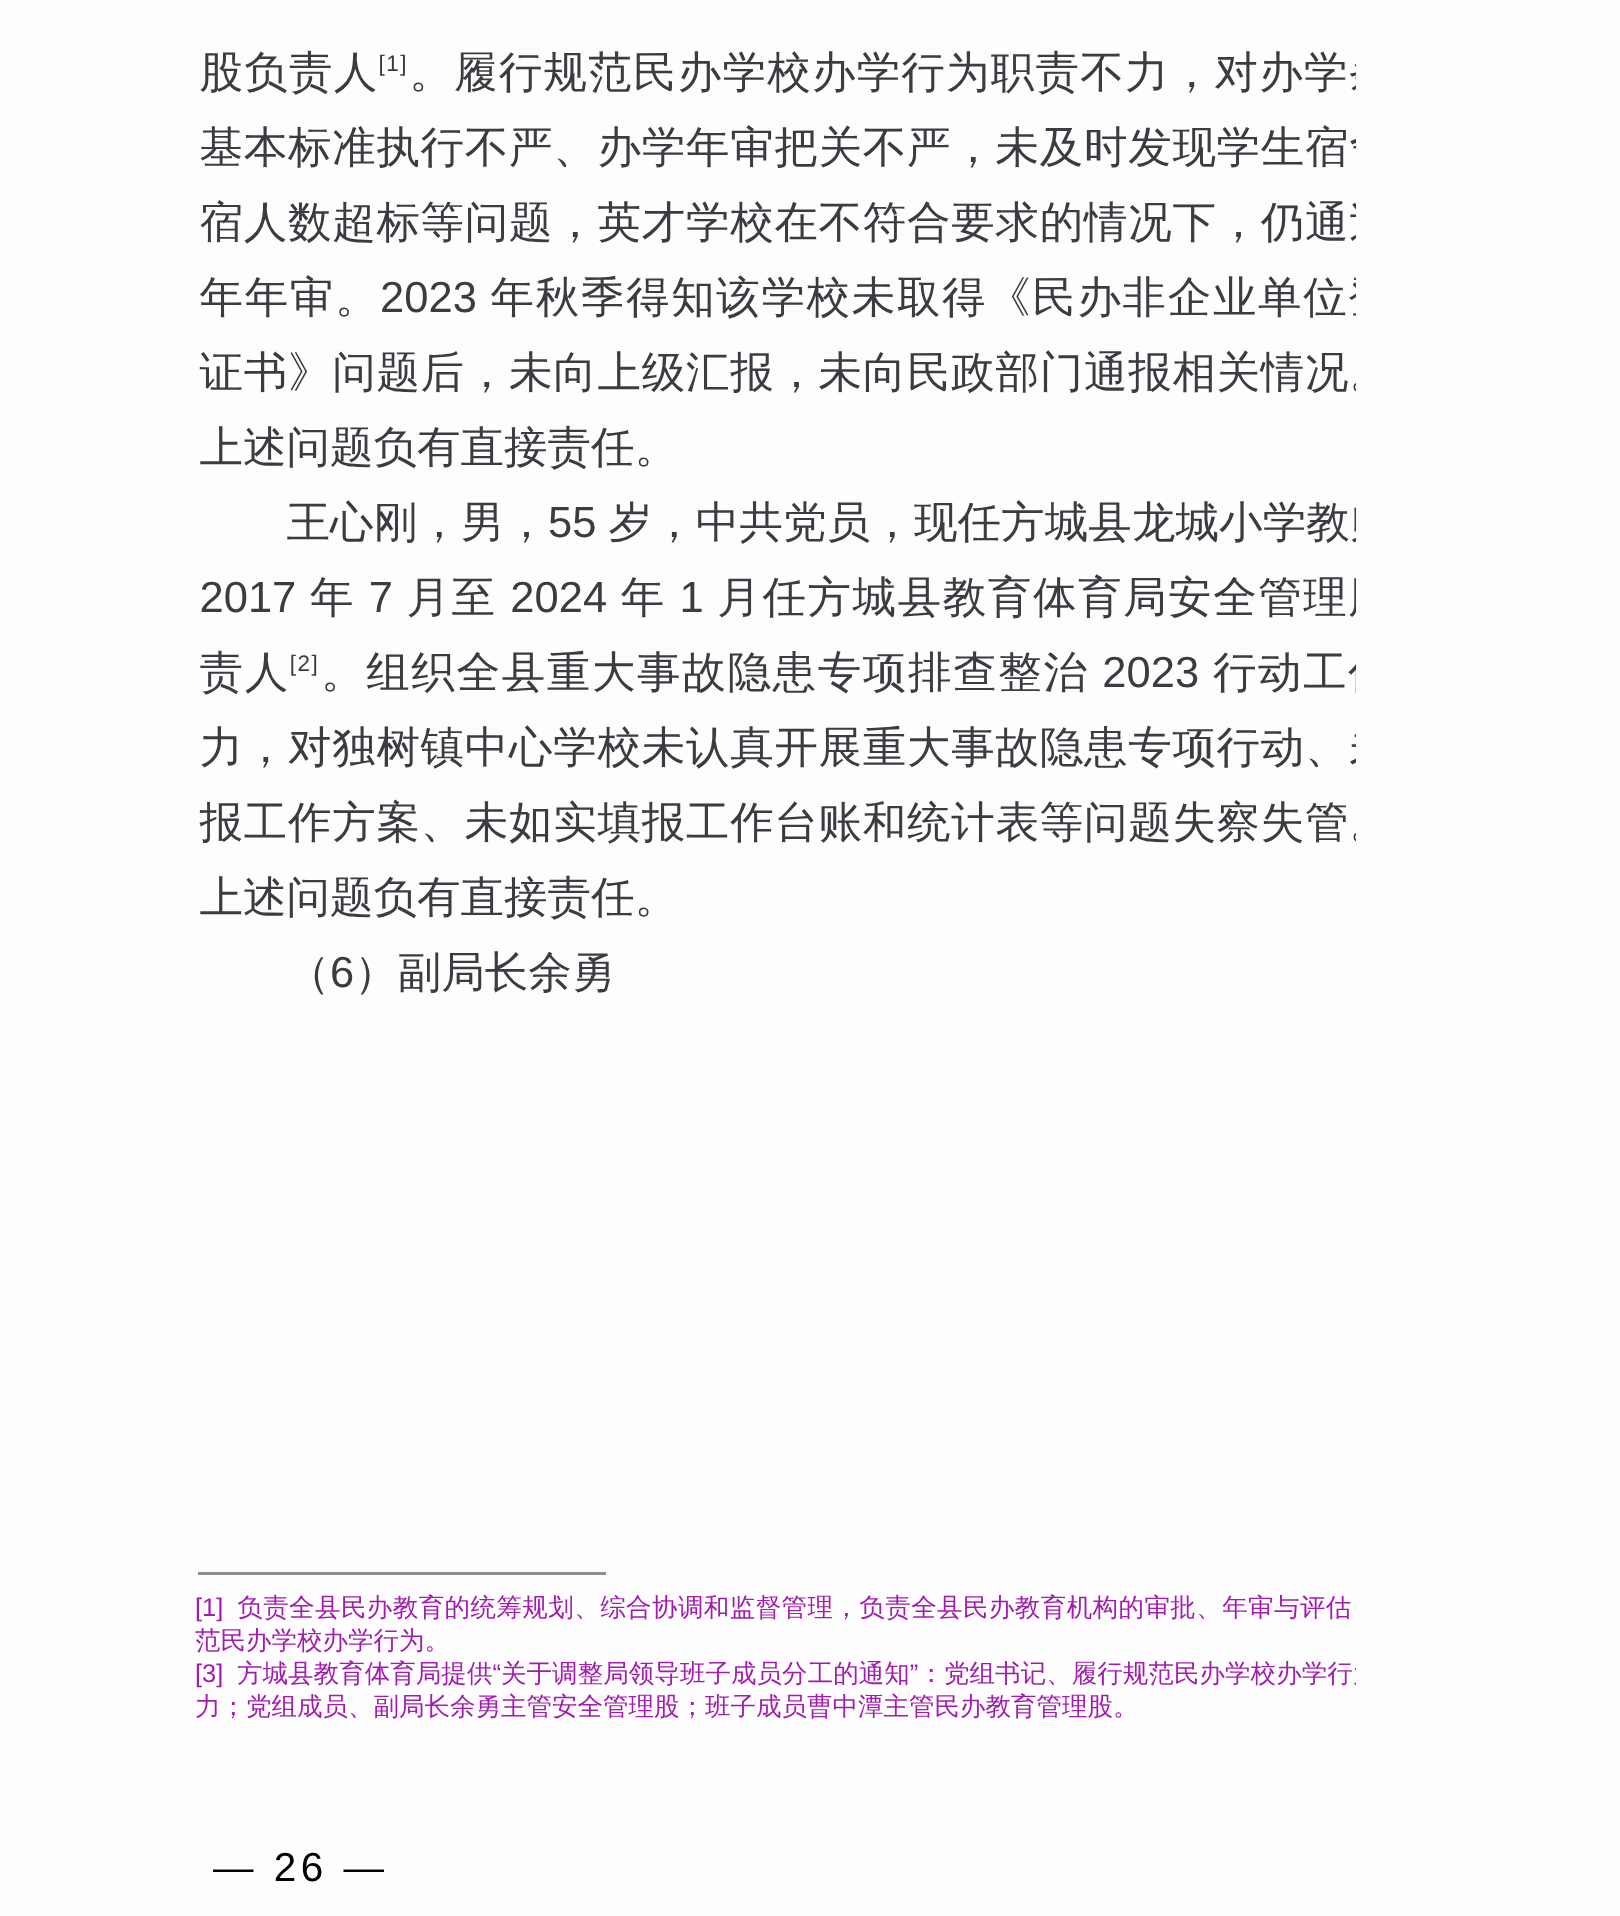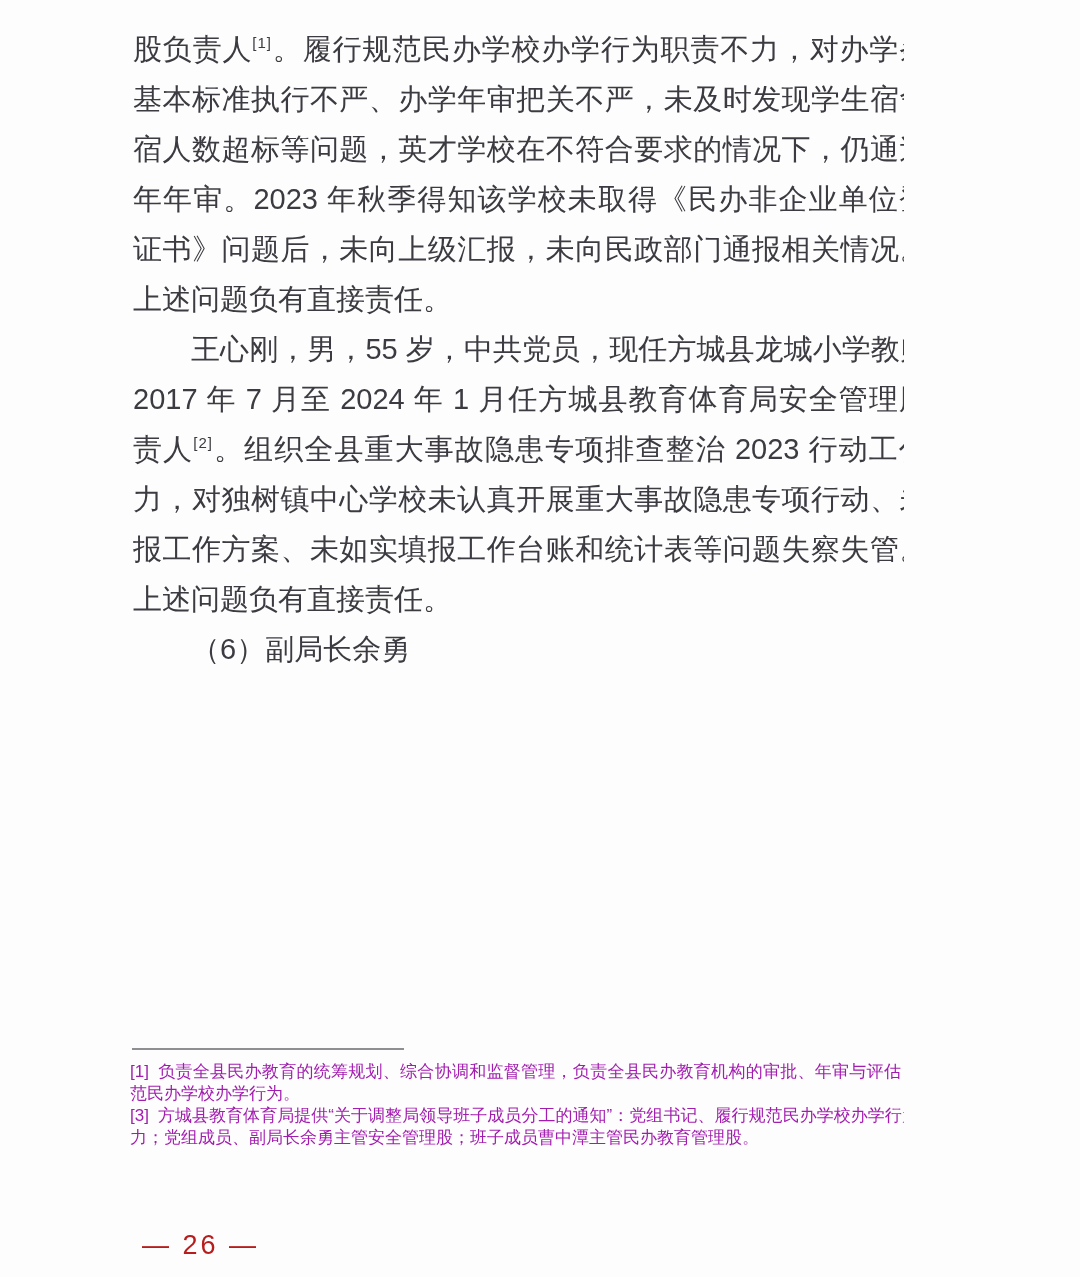--- a/index.html
+++ b/index.html
@@ -65,21 +65,21 @@
   }
   .fn-marker {
     margin-right: 9px;
   }
   .page-number {
     position: absolute;
     left: 142px;
     top: 1230px;
     font-size: 27px;
     letter-spacing: 3px;
-    color: #b91c1c;
+    color: #000000;
     white-space: nowrap;
   }
 </style>
 </head>
 <body>
 
 <div class="page">
 
   <div class="doc-body">
 

